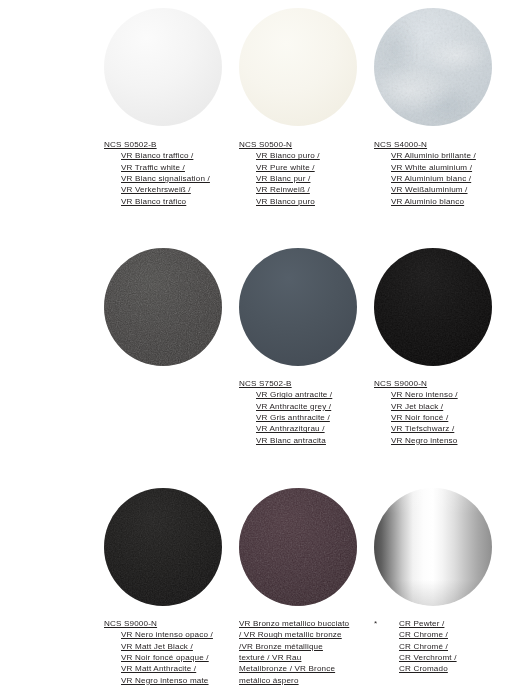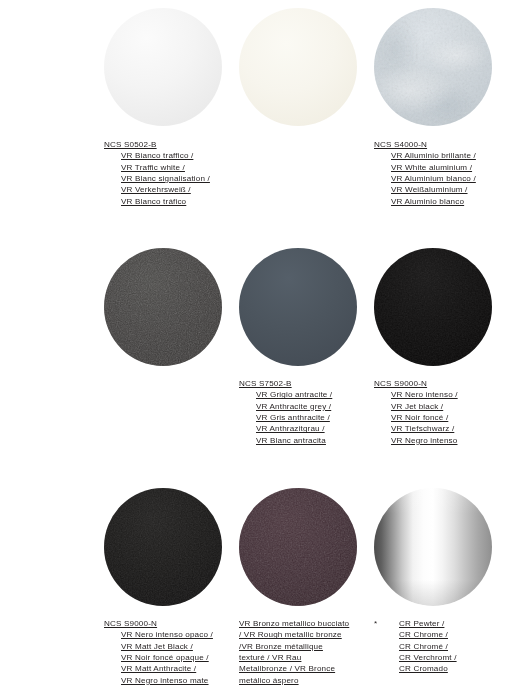--- a/index.html
+++ b/index.html
@@ -187,20 +187,28 @@
         <span class="ln">VR Blanc signalisation /</span>
         <span class="ln">VR Verkehrsweiß /</span>
         <span class="ln">VR Blanco tráfico</span>
       </div>
     </div>
 
     <div class="cell r1">
       <div class="swatch-wrap">
         <div class="swatch mat-pure-white"></div>
       </div>
+      <div class="caption">
+        <span class="code">NCS S0500-N</span>
+        <span class="ln">VR Bianco puro /</span>
+        <span class="ln">VR Pure white /</span>
+        <span class="ln">VR Blanc pur /</span>
+        <span class="ln">VR Reinweiß /</span>
+        <span class="ln">VR Blanco puro</span>
+      </div>
     </div>
 
     <div class="cell r1">
       <div class="swatch-wrap">
         <div class="swatch mat-white-alu">
           <div class="tex"></div>
         </div>
         <div class="grainwrap">
           <svg viewBox="0 0 118 118" xmlns="http://www.w3.org/2000/svg">
             <defs>
@@ -215,21 +223,21 @@
             <g clip-path="url(#cAlu)">
               <rect width="118" height="118" filter="url(#nAlu)" opacity="0.16"></rect>
             </g>
           </svg>
         </div>
       </div>
       <div class="caption">
         <span class="code">NCS S4000-N</span>
         <span class="ln">VR Alluminio brillante /</span>
         <span class="ln">VR White aluminium /</span>
-        <span class="ln">VR Aluminium blanco /</span>
+        <span class="ln">VR Aluminium blanc /</span>
         <span class="ln">VR Weißaluminium /</span>
         <span class="ln">VR Aluminio blanco</span>
       </div>
     </div>
 
     <div class="cell r2">
       <div class="swatch-wrap">
         <div class="swatch mat-pewter"></div>
         <div class="grainwrap">
           <svg viewBox="0 0 118 118" xmlns="http://www.w3.org/2000/svg">

